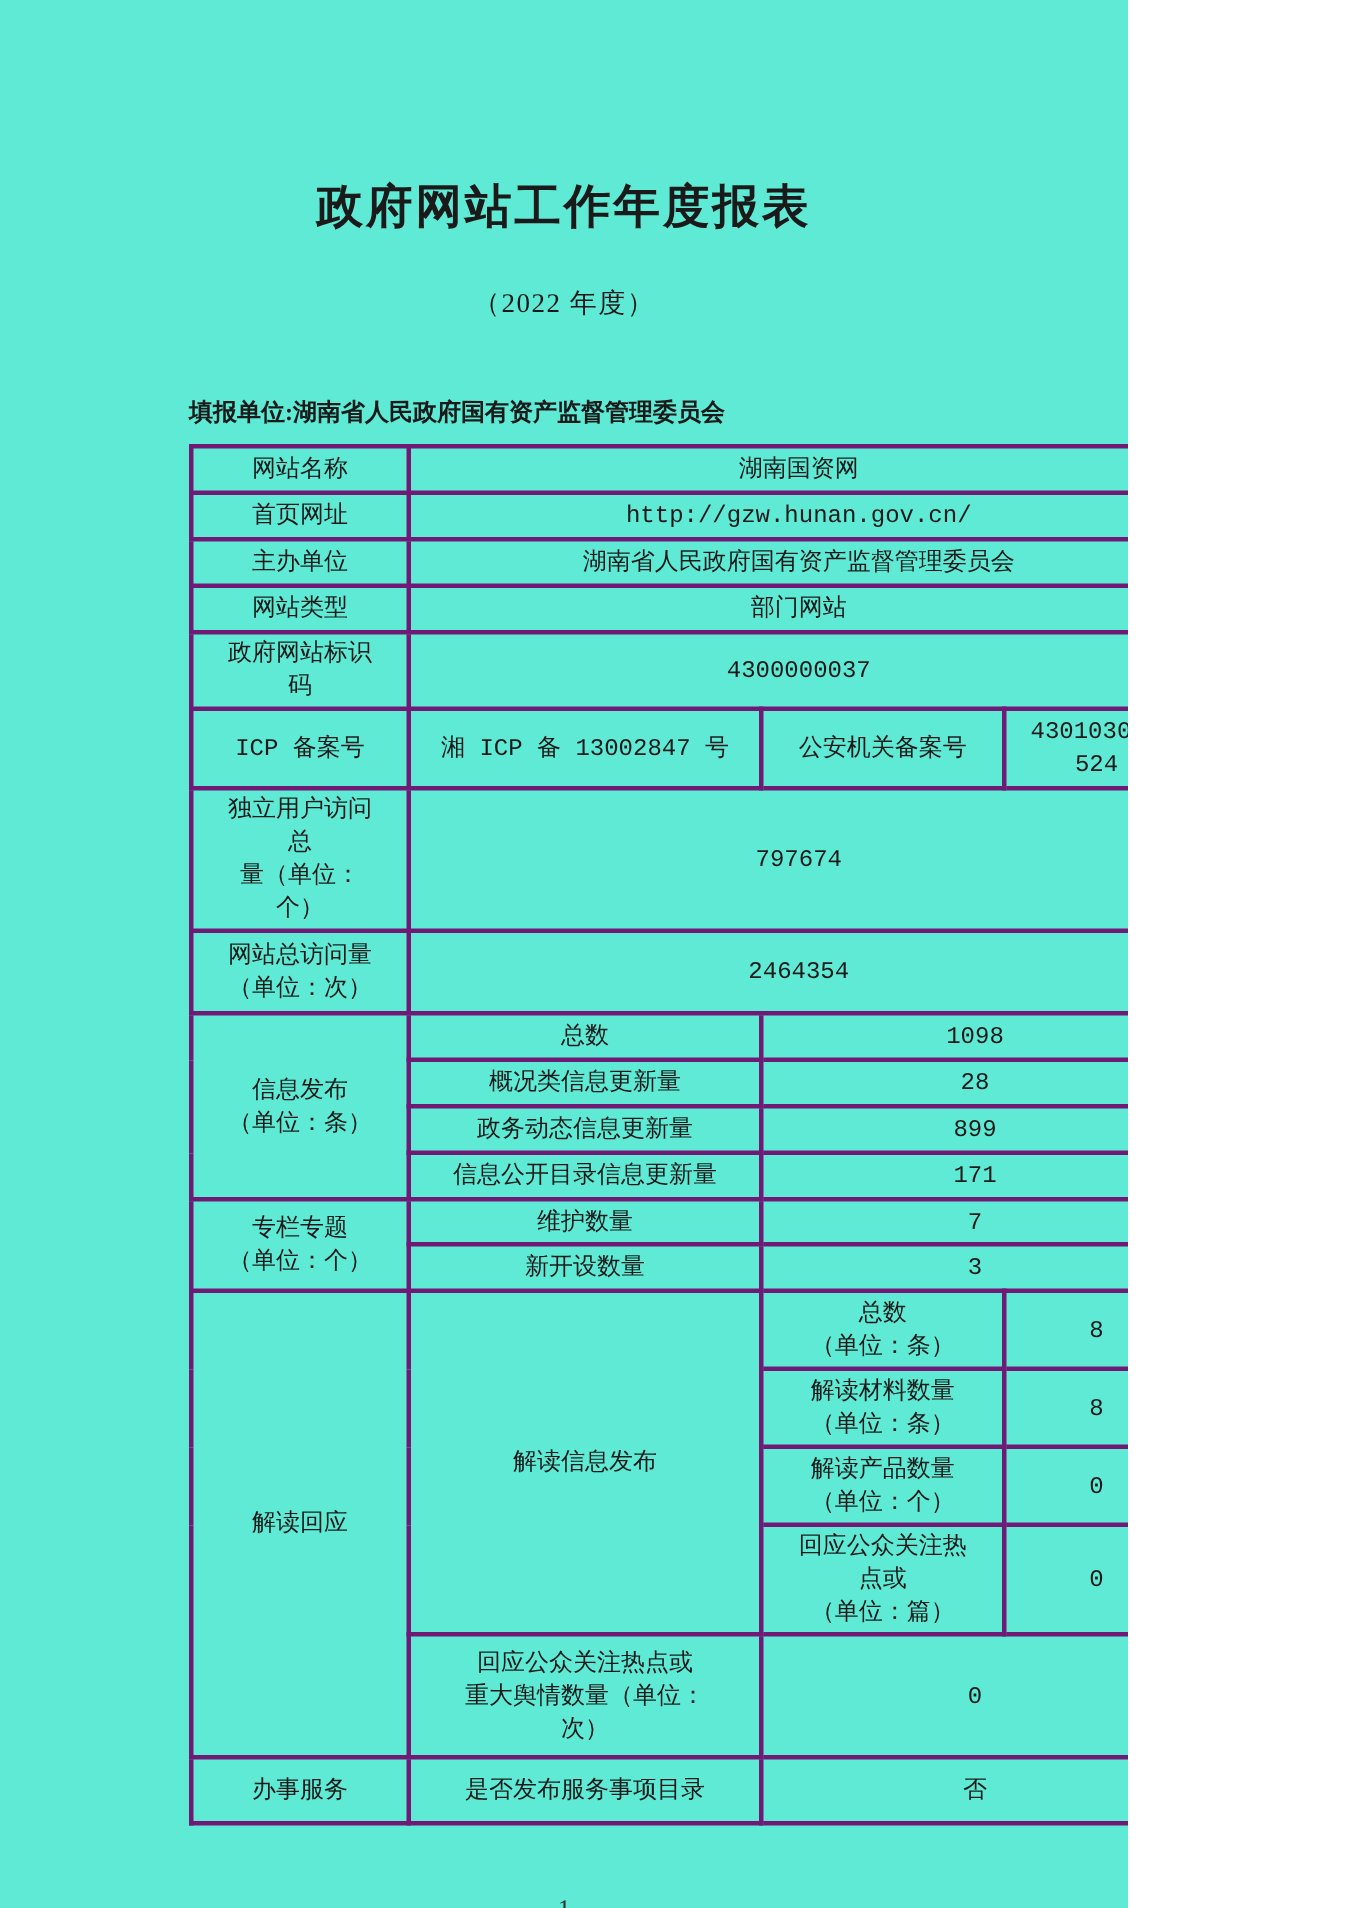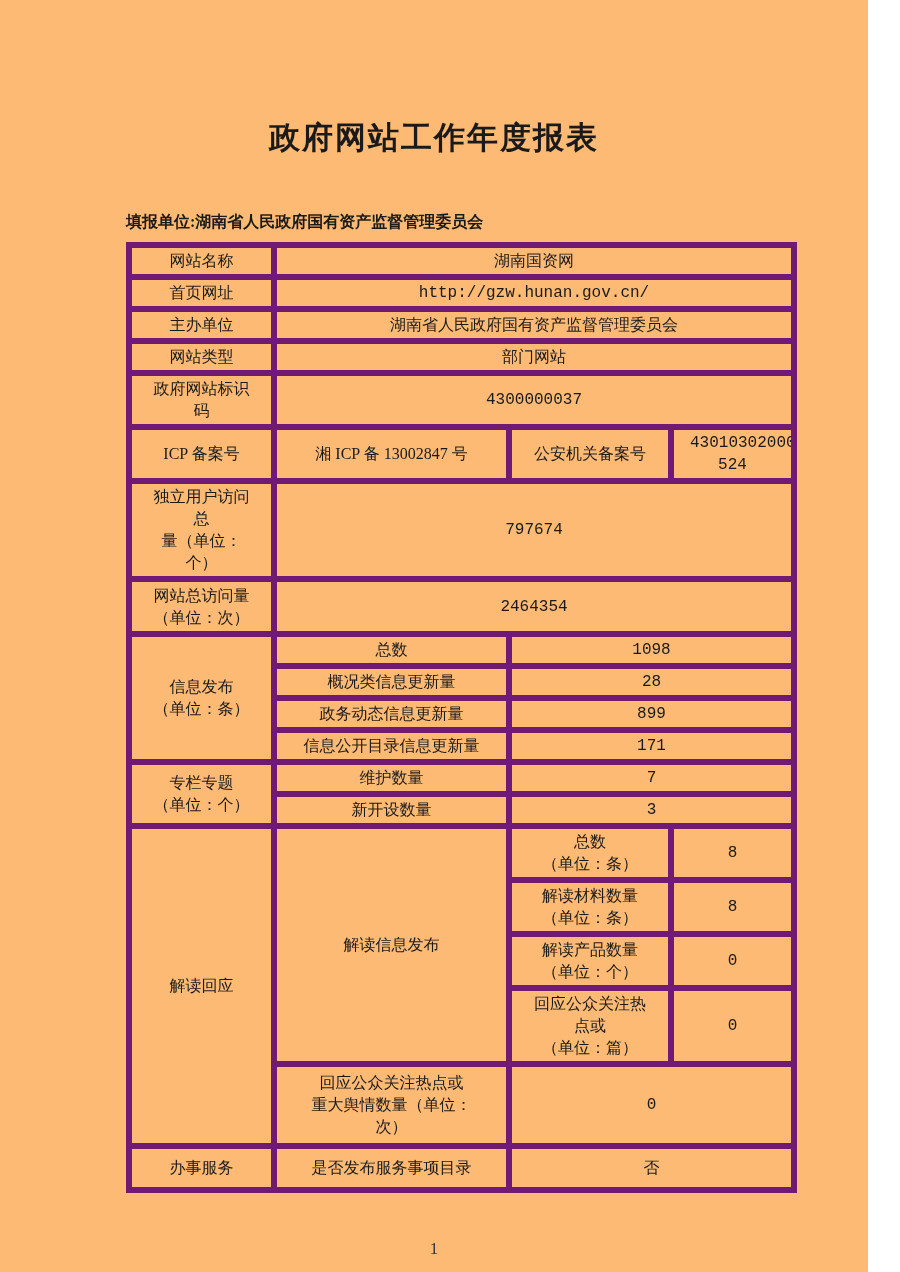--- a/index.html
+++ b/index.html
@@ -2,23 +2,23 @@
 <html><head>
 <meta charset="utf-8">
 <style>
   html, body {
     margin: 0;
     padding: 0;
     background: #ffffff;
   }
   .doc {
     position: relative;
-    width: 868px;
+    width: 752px;
     height: 1272px;
-    background: #fdba74;
+    background: #5eead4;
     overflow: hidden;
     font-family: "Liberation Serif", "DejaVu Serif", serif;
     color: #1a1a1a;
   }
   .doc-title {
     padding-top: 116px;
     text-align: center;
     font-size: 31px;
     font-weight: bold;
     letter-spacing: 2px;
@@ -37,29 +37,30 @@
     font-weight: bold;
     line-height: 24px;
   }
   table.report {
     margin-left: 126px;
     width: 665px;
     border-collapse: collapse;
     table-layout: fixed;
   }
   table.report td {
-    border: 6px solid #701a75;
+    border: 3px solid #701a75;
     box-sizing: border-box;
     text-align: center;
     vertical-align: middle;
     padding: 2px 16px;
     font-size: 16px;
     line-height: 22px;
     white-space: pre-line;
     overflow: hidden;
+    font-family: Liberation Mono, monospace;
   }
   td.mono {
     font-family: "Liberation Mono", "DejaVu Sans Mono", monospace;
     font-size: 15px;
   }
   tr.r31 td { height: 31px; }
   tr.r53 td { height: 53px; }
   tr.r55 td { height: 55px; }
   tr.r30 td { height: 30px; }
   tr.r52 td { height: 52px; }
@@ -81,20 +82,21 @@
     color: #333333;
   }
 </style>
 </head>
 <body>
 
 <div class="doc">
 
   <div class="doc-title">政府网站工作年度报表</div>
 
+  <div class="doc-subtitle">（2022 年度）</div>
 
   <div class="unit-line">填报单位:湖南省人民政府国有资产监督管理委员会</div>
 
   <table class="report">
     <colgroup>
       <col style="width:145px">
       <col style="width:235px">
       <col style="width:162px">
       <col style="width:123px">
     </colgroup>

